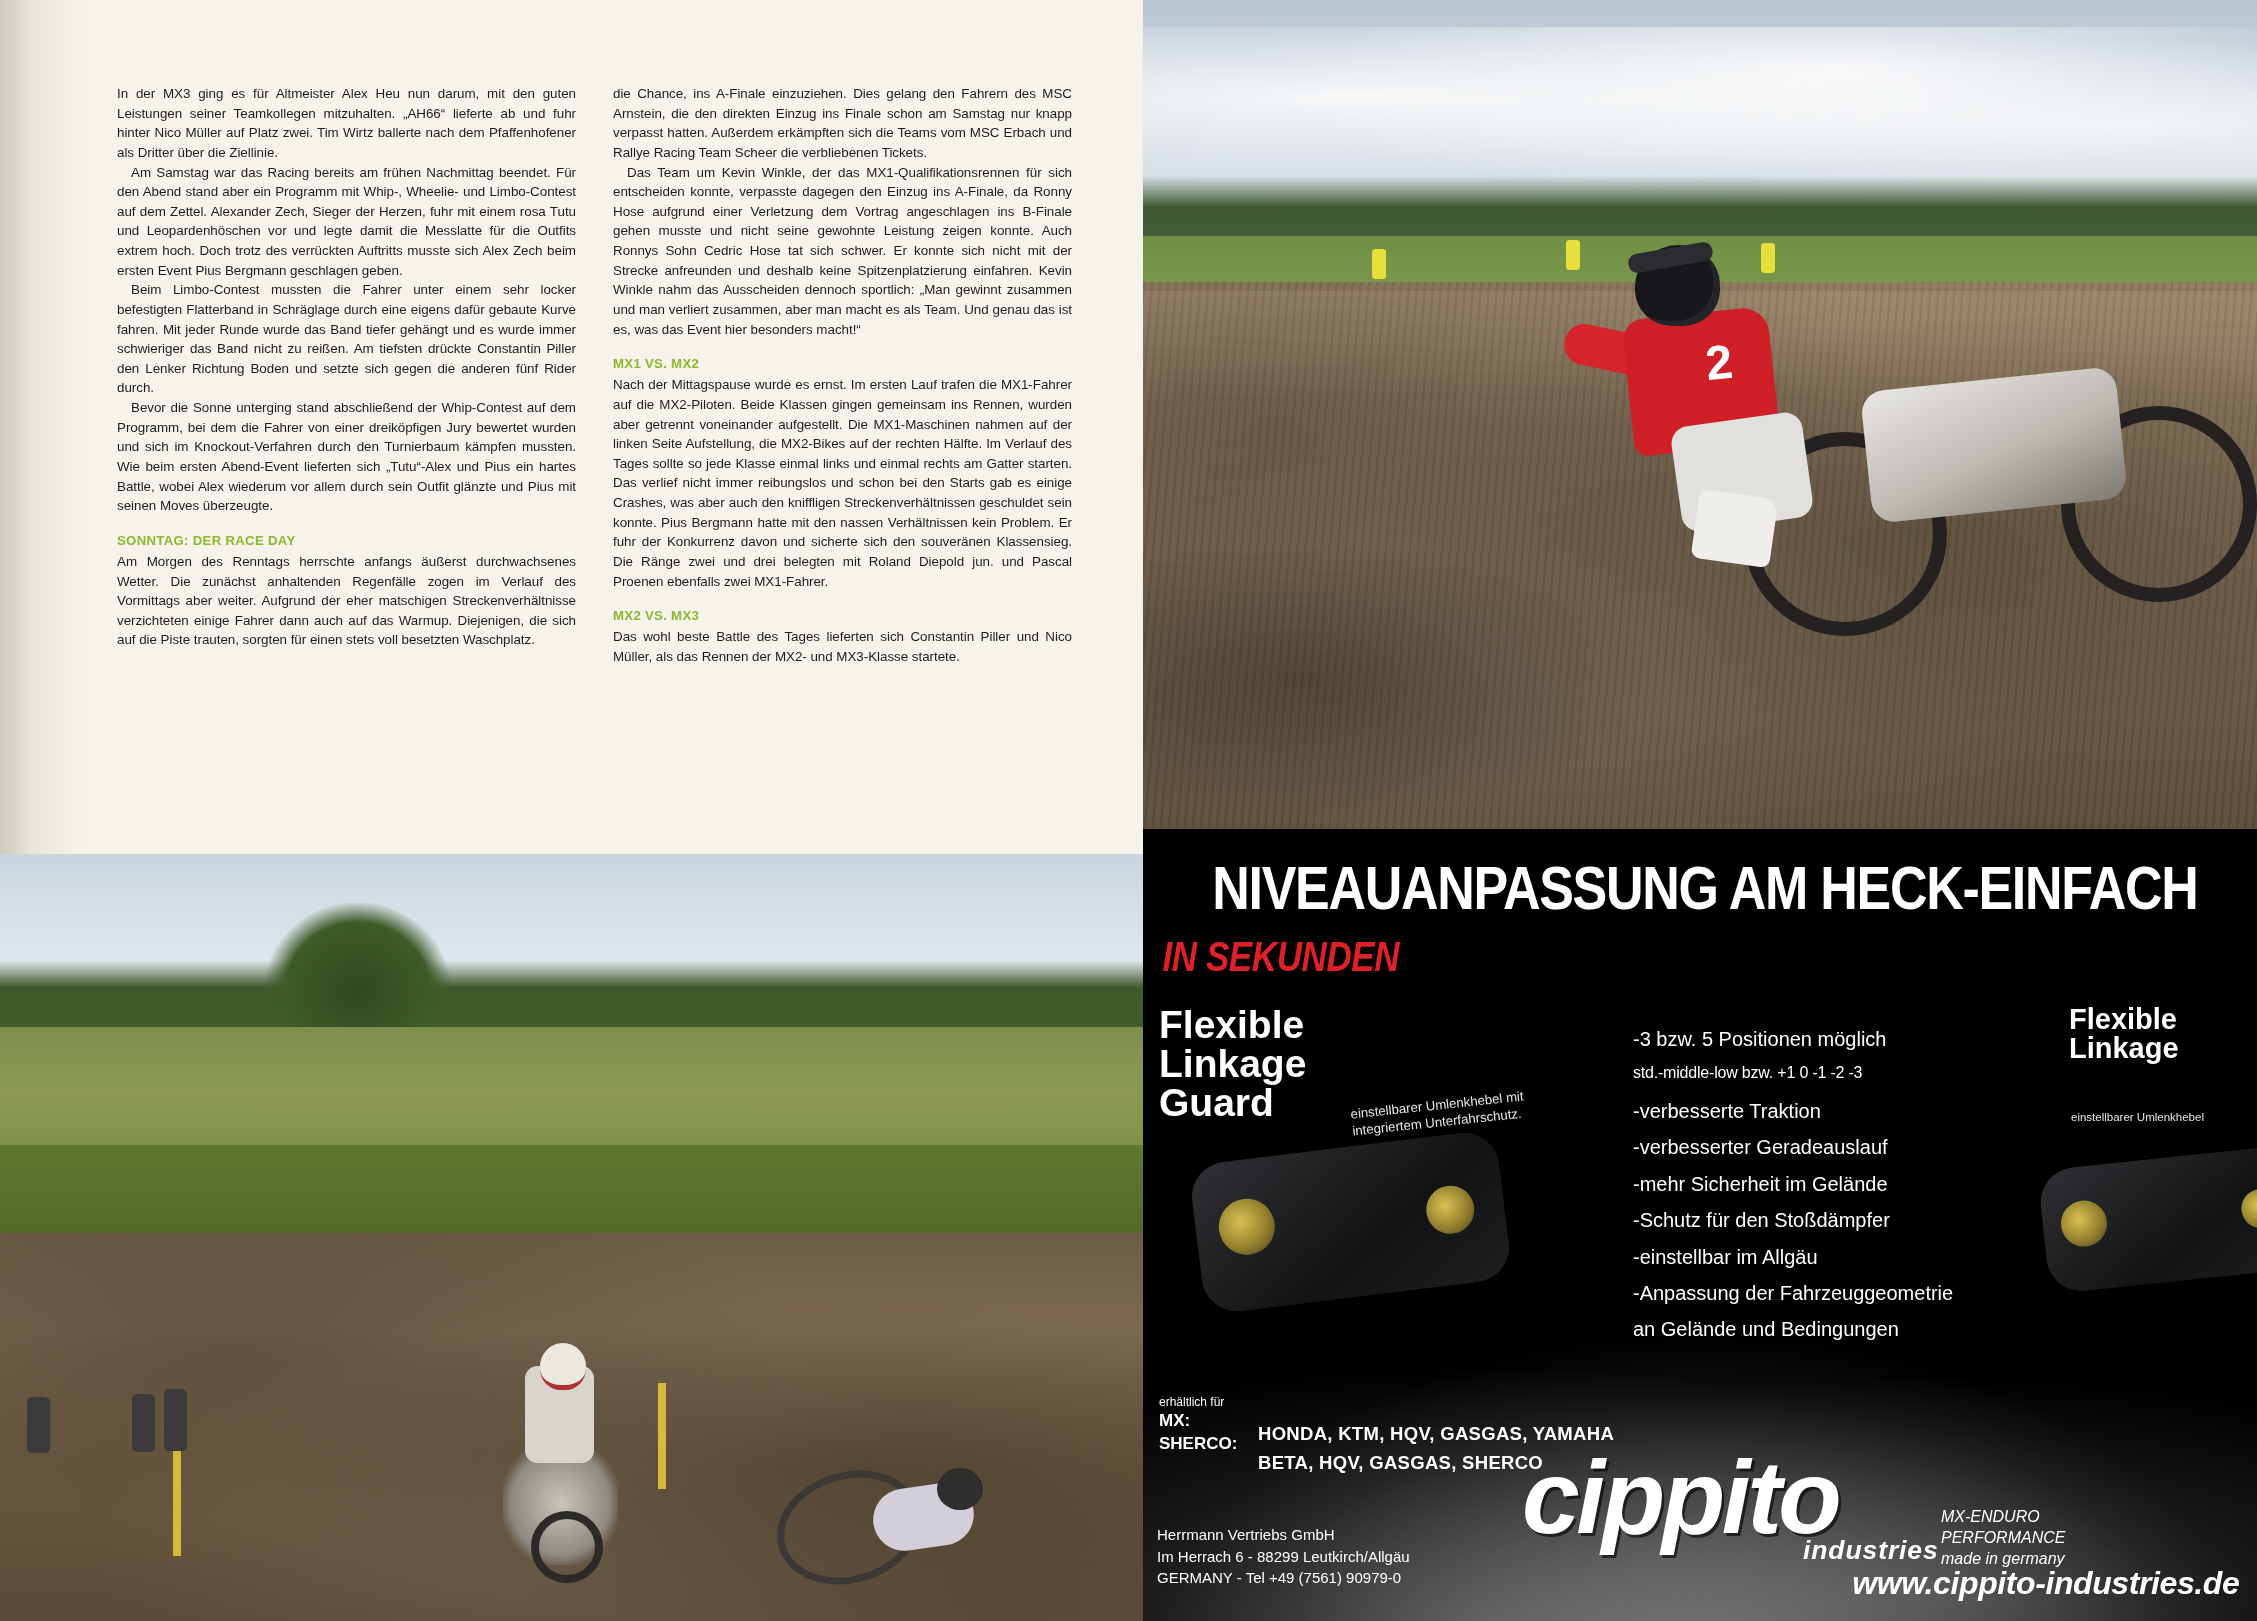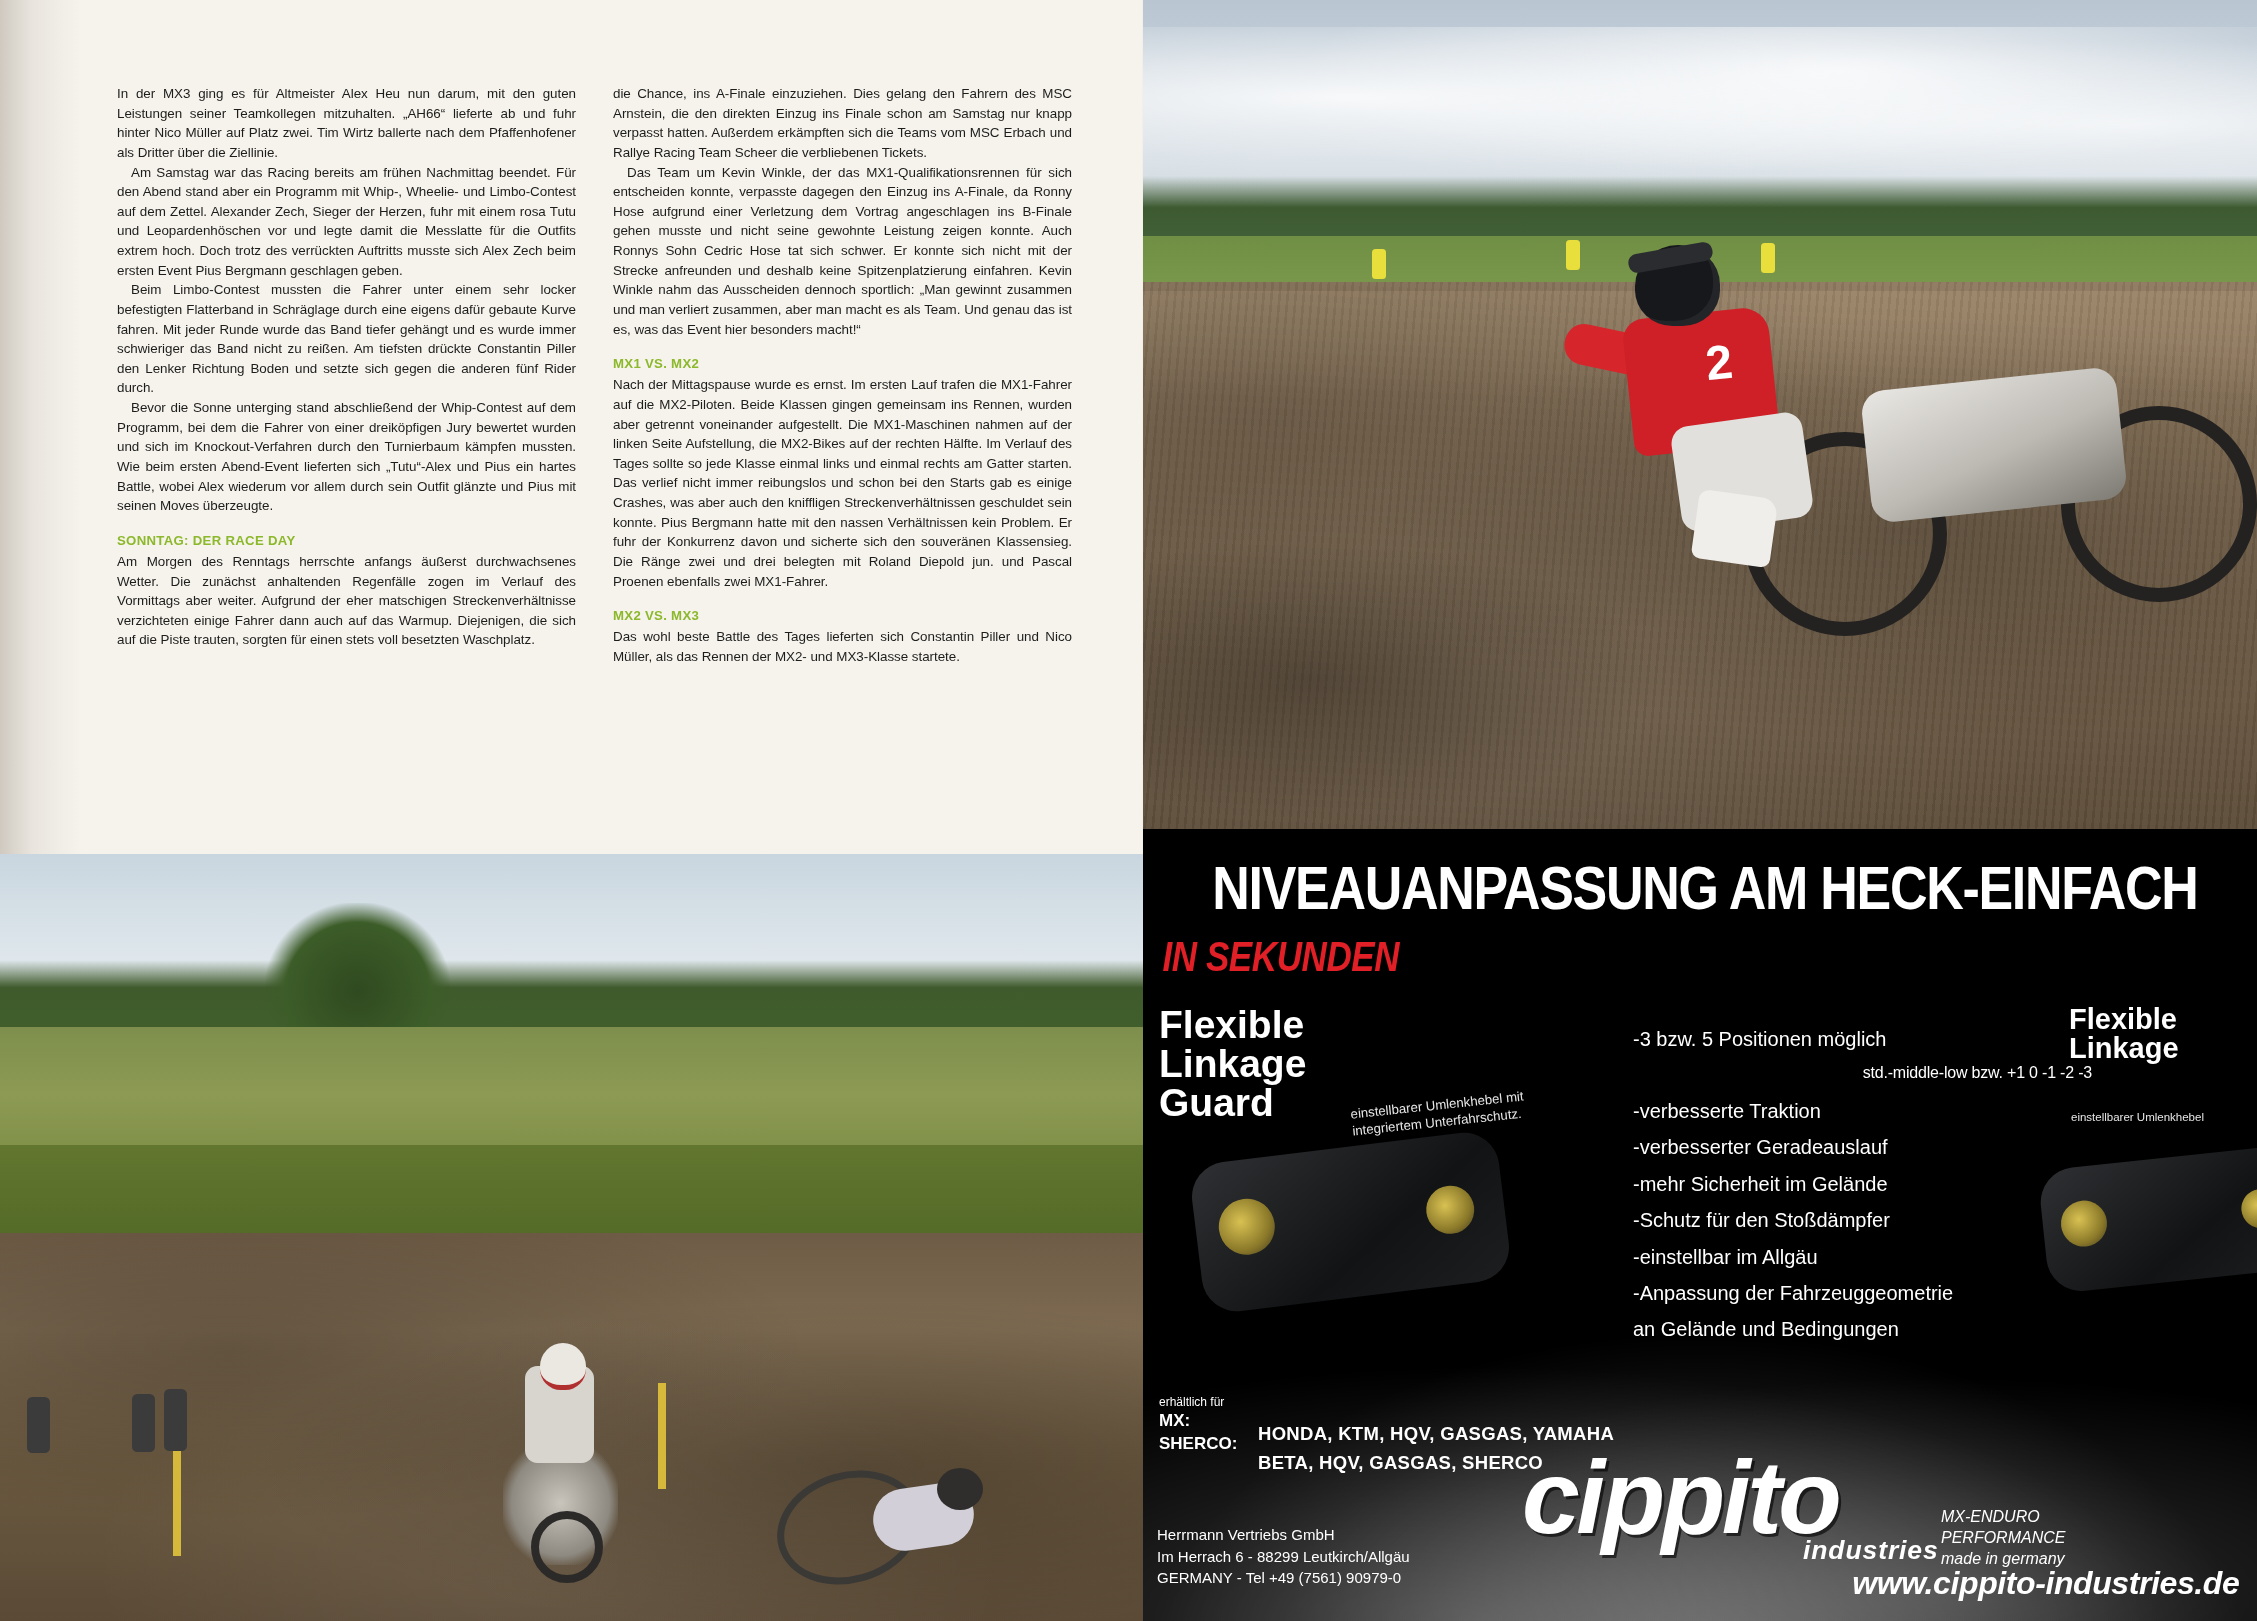--- a/index.html
+++ b/index.html
@@ -307,21 +307,21 @@
     width: 459px;
     color: #ffffff;
     font-size: 20px;
     line-height: 1.02;
   }
   .ad-bullets li {
     list-style: none;
     margin: 0 0 16px 0;
     padding: 0;
   }
-  .ad-bullets li.small { font-size: 16px; margin-bottom: 19.4px; letter-spacing: -0.2px; text-align: right; }
+  .ad-bullets li.small { font-size: 16px; margin-bottom: 19.4px; letter-spacing: -0.2px; }
   .ad-flex-block {
     position: absolute;
     color: #ffffff;
     font-weight: bold;
     line-height: 1.0;
   }
   .ad-flex-left { left: 16px; top: 176px; font-size: 39px; }
   .ad-flex-right { left: 926px; top: 176px; font-size: 29px; }
   .ad-note-left {
     position: absolute; left: 208px; top: 266px; width: 203px;

